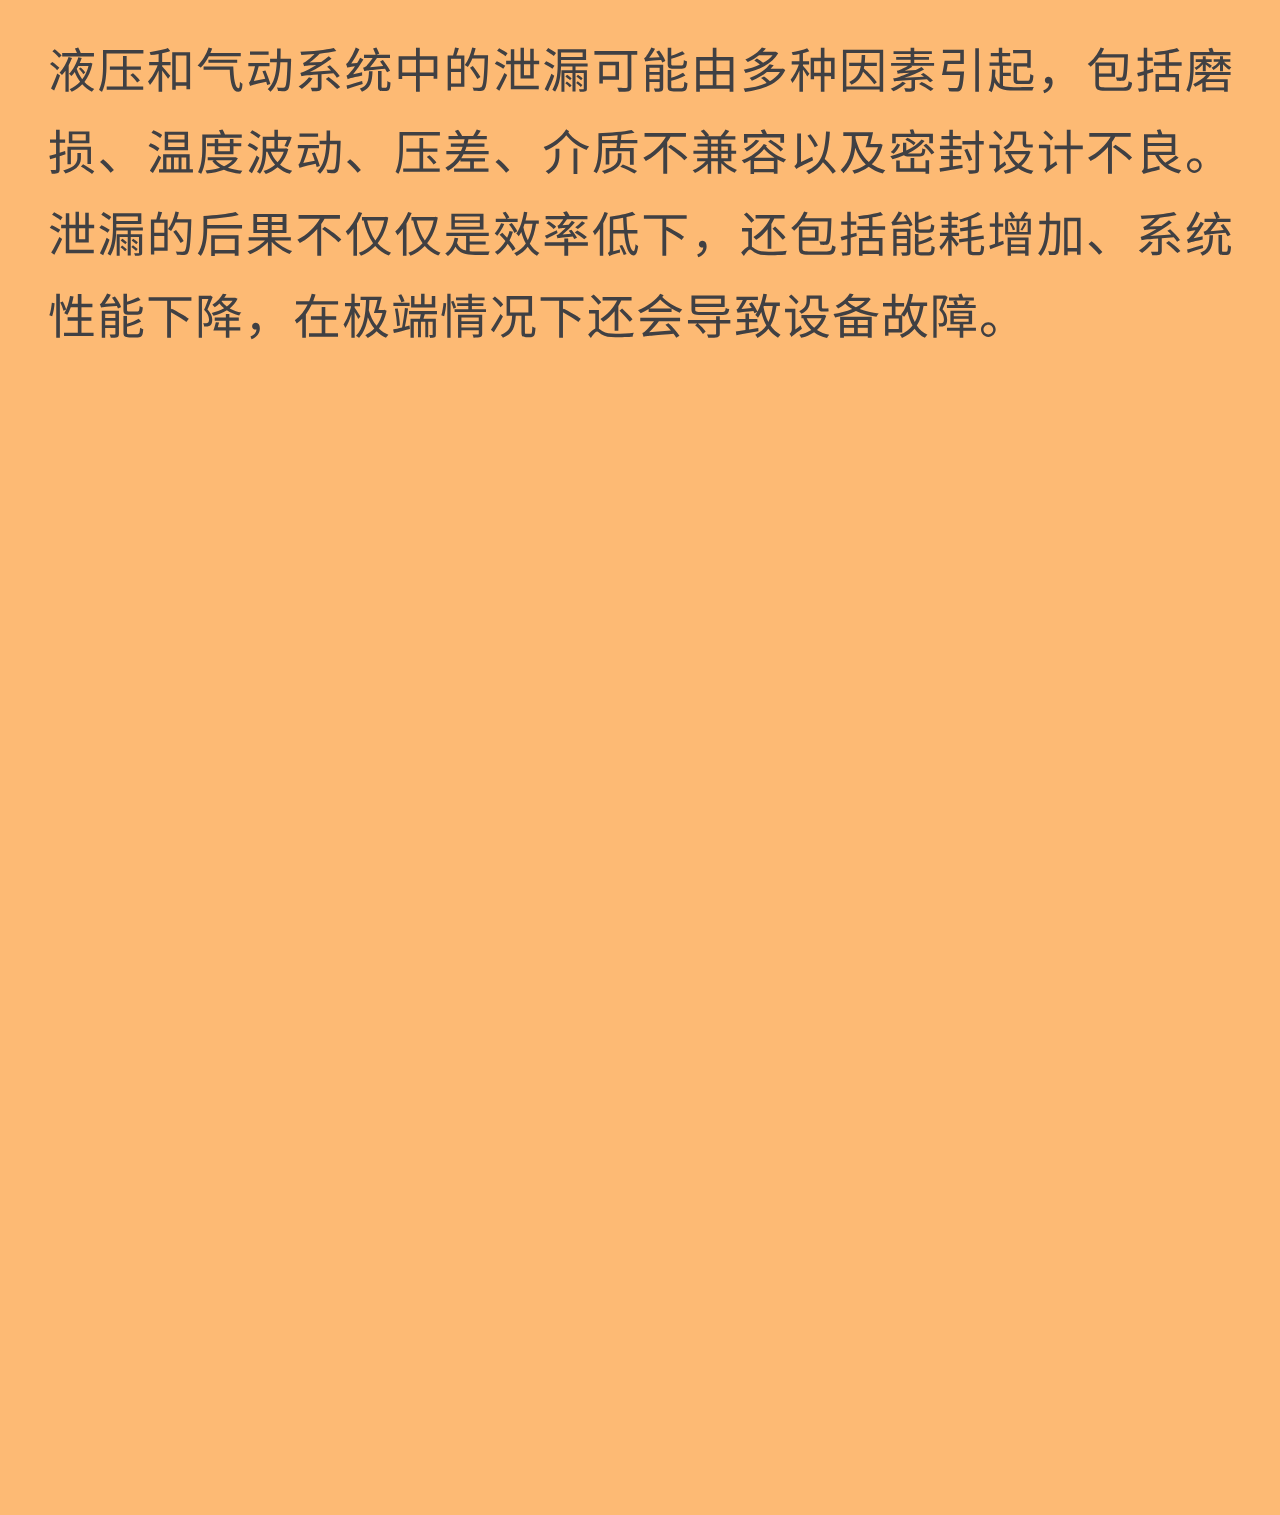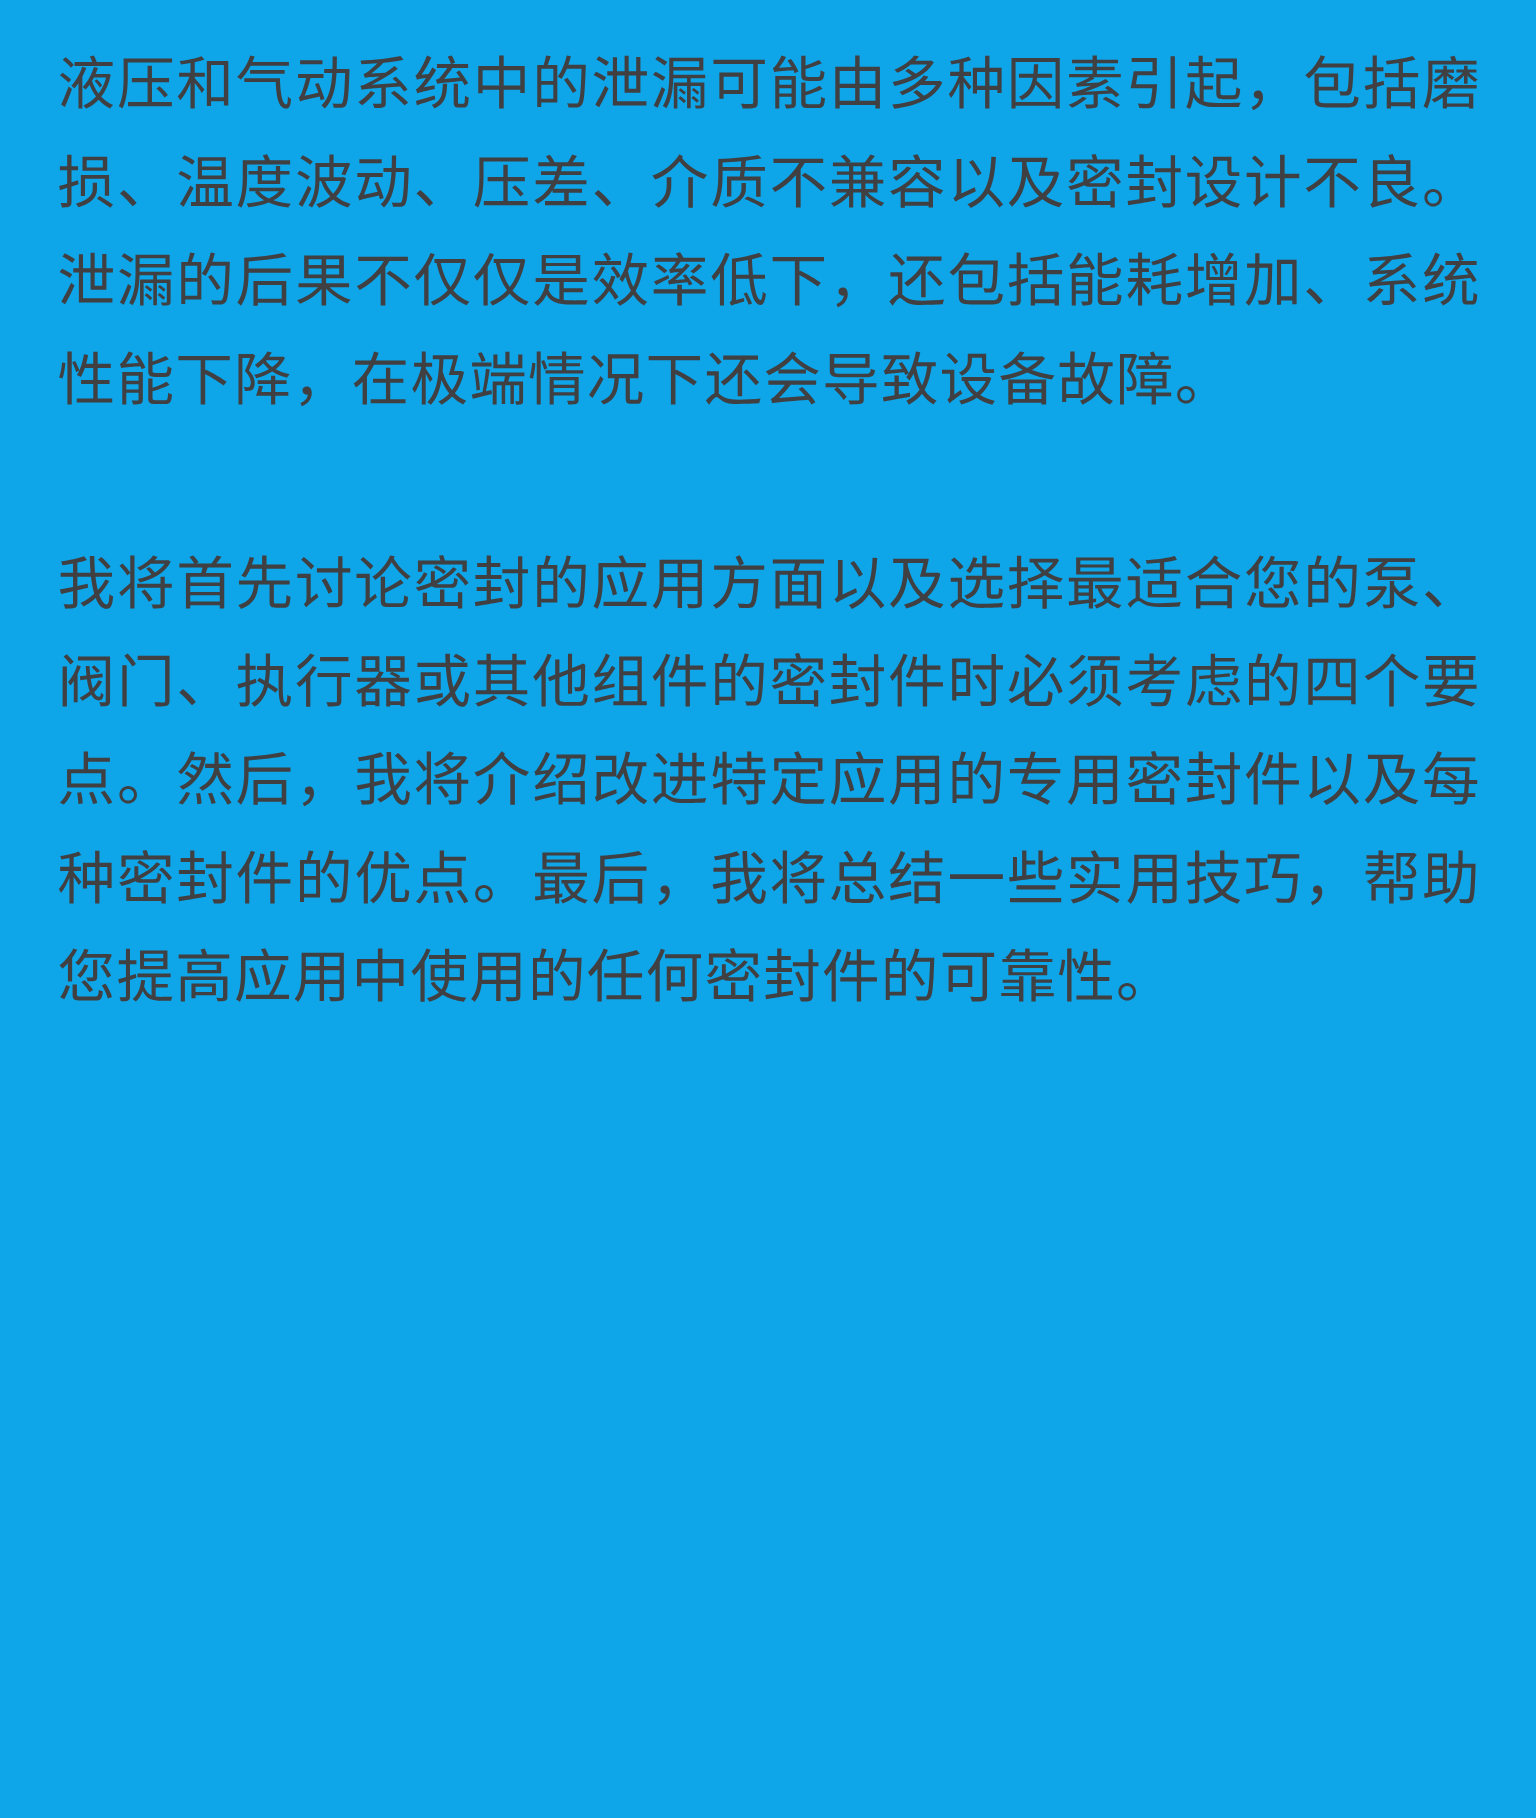--- a/index.html
+++ b/index.html
@@ -5,21 +5,21 @@
   html, body {
     margin: 0;
     padding: 0;
     background: #ffffff;
   }
   .page {
     position: relative;
     width: 1280px;
     min-height: 1515px;
     box-sizing: border-box;
-    background: #0ea5e9;
+    background: #fdba74;
     padding: 31px 46px 0 48px;
     overflow: hidden;
   }
   .para {
     margin: 0 0 88px 0;
     font-family: "Liberation Sans", "DejaVu Sans", sans-serif;
     font-size: 48px;
     line-height: 82px;
     letter-spacing: 1px;
     color: #404043;
@@ -28,14 +28,13 @@
   }
   .para:last-child {
     margin-bottom: 0;
   }
 </style>
 </head>
 <body>
 
 <div class="page">
   <p class="para">液压和气动系统中的泄漏可能由多种因素引起，包括磨损、温度波动、压差、介质不兼容以及密封设计不良。泄漏的后果不仅仅是效率低下，还包括能耗增加、系统性能下降，在极端情况下还会导致设备故障。</p>
-  <p class="para">我将首先讨论密封的应用方面以及选择最适合您的泵、阀门、执行器或其他组件的密封件时必须考虑的四个要点。然后，我将介绍改进特定应用的专用密封件以及每种密封件的优点。最后，我将总结一些实用技巧，帮助您提高应用中使用的任何密封件的可靠性。</p>
 </div>
 
 </body></html>

